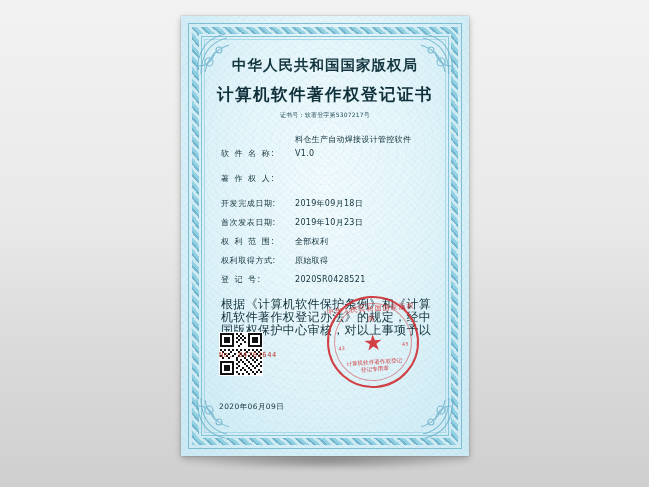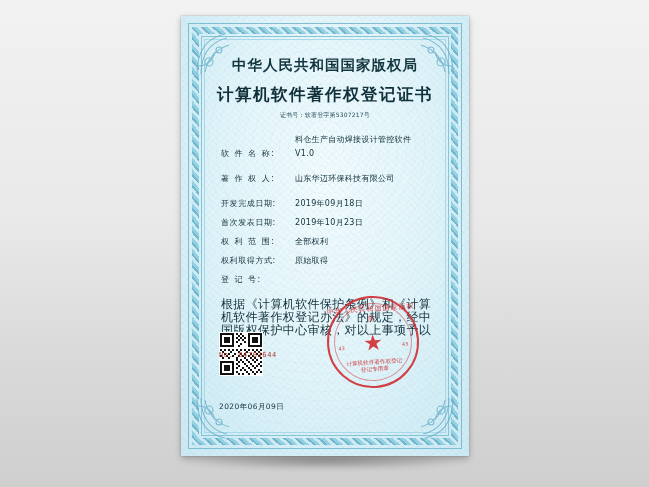--- a/index.html
+++ b/index.html
@@ -357,21 +357,20 @@
           <div class="field-value">
             <span>料仓生产自动焊接设计管控软件</span>
             <span class="second-line">V1.0</span>
           </div>
         </div>
 
         <div class="spacer-sm"></div>
 
         <div class="field-row">
           <div class="field-label">著 作 权 人:</div>
-          <div class="field-value">山东华迈环保科技有限公司</div>
         </div>
 
         <div class="spacer-sm"></div>
 
         <div class="field-row">
           <div class="field-label tight">开发完成日期:</div>
           <div class="field-value">2019年09月18日</div>
         </div>
 
         <div class="field-row">
@@ -384,20 +383,21 @@
           <div class="field-value">全部权利</div>
         </div>
 
         <div class="field-row">
           <div class="field-label tight">权利取得方式:</div>
           <div class="field-value">原始取得</div>
         </div>
 
         <div class="field-row">
           <div class="field-label">登 记 号:</div>
+          <div class="field-value">2020SR0428521</div>
         </div>
 
       </div>
 
       <div class="legal">根据《计算机软件保护条例》和《计算机软件著作权登记办法》的规定，经中国版权保护中心审核，对以上事项予以登记。</div>
 
       <div class="qr">
         <div class="qr-grid">
           <svg viewBox="0 0 21 21" width="42" height="42" shape-rendering="crispEdges" aria-hidden="true">
             <rect width="21" height="21" fill="#ffffff"></rect>

